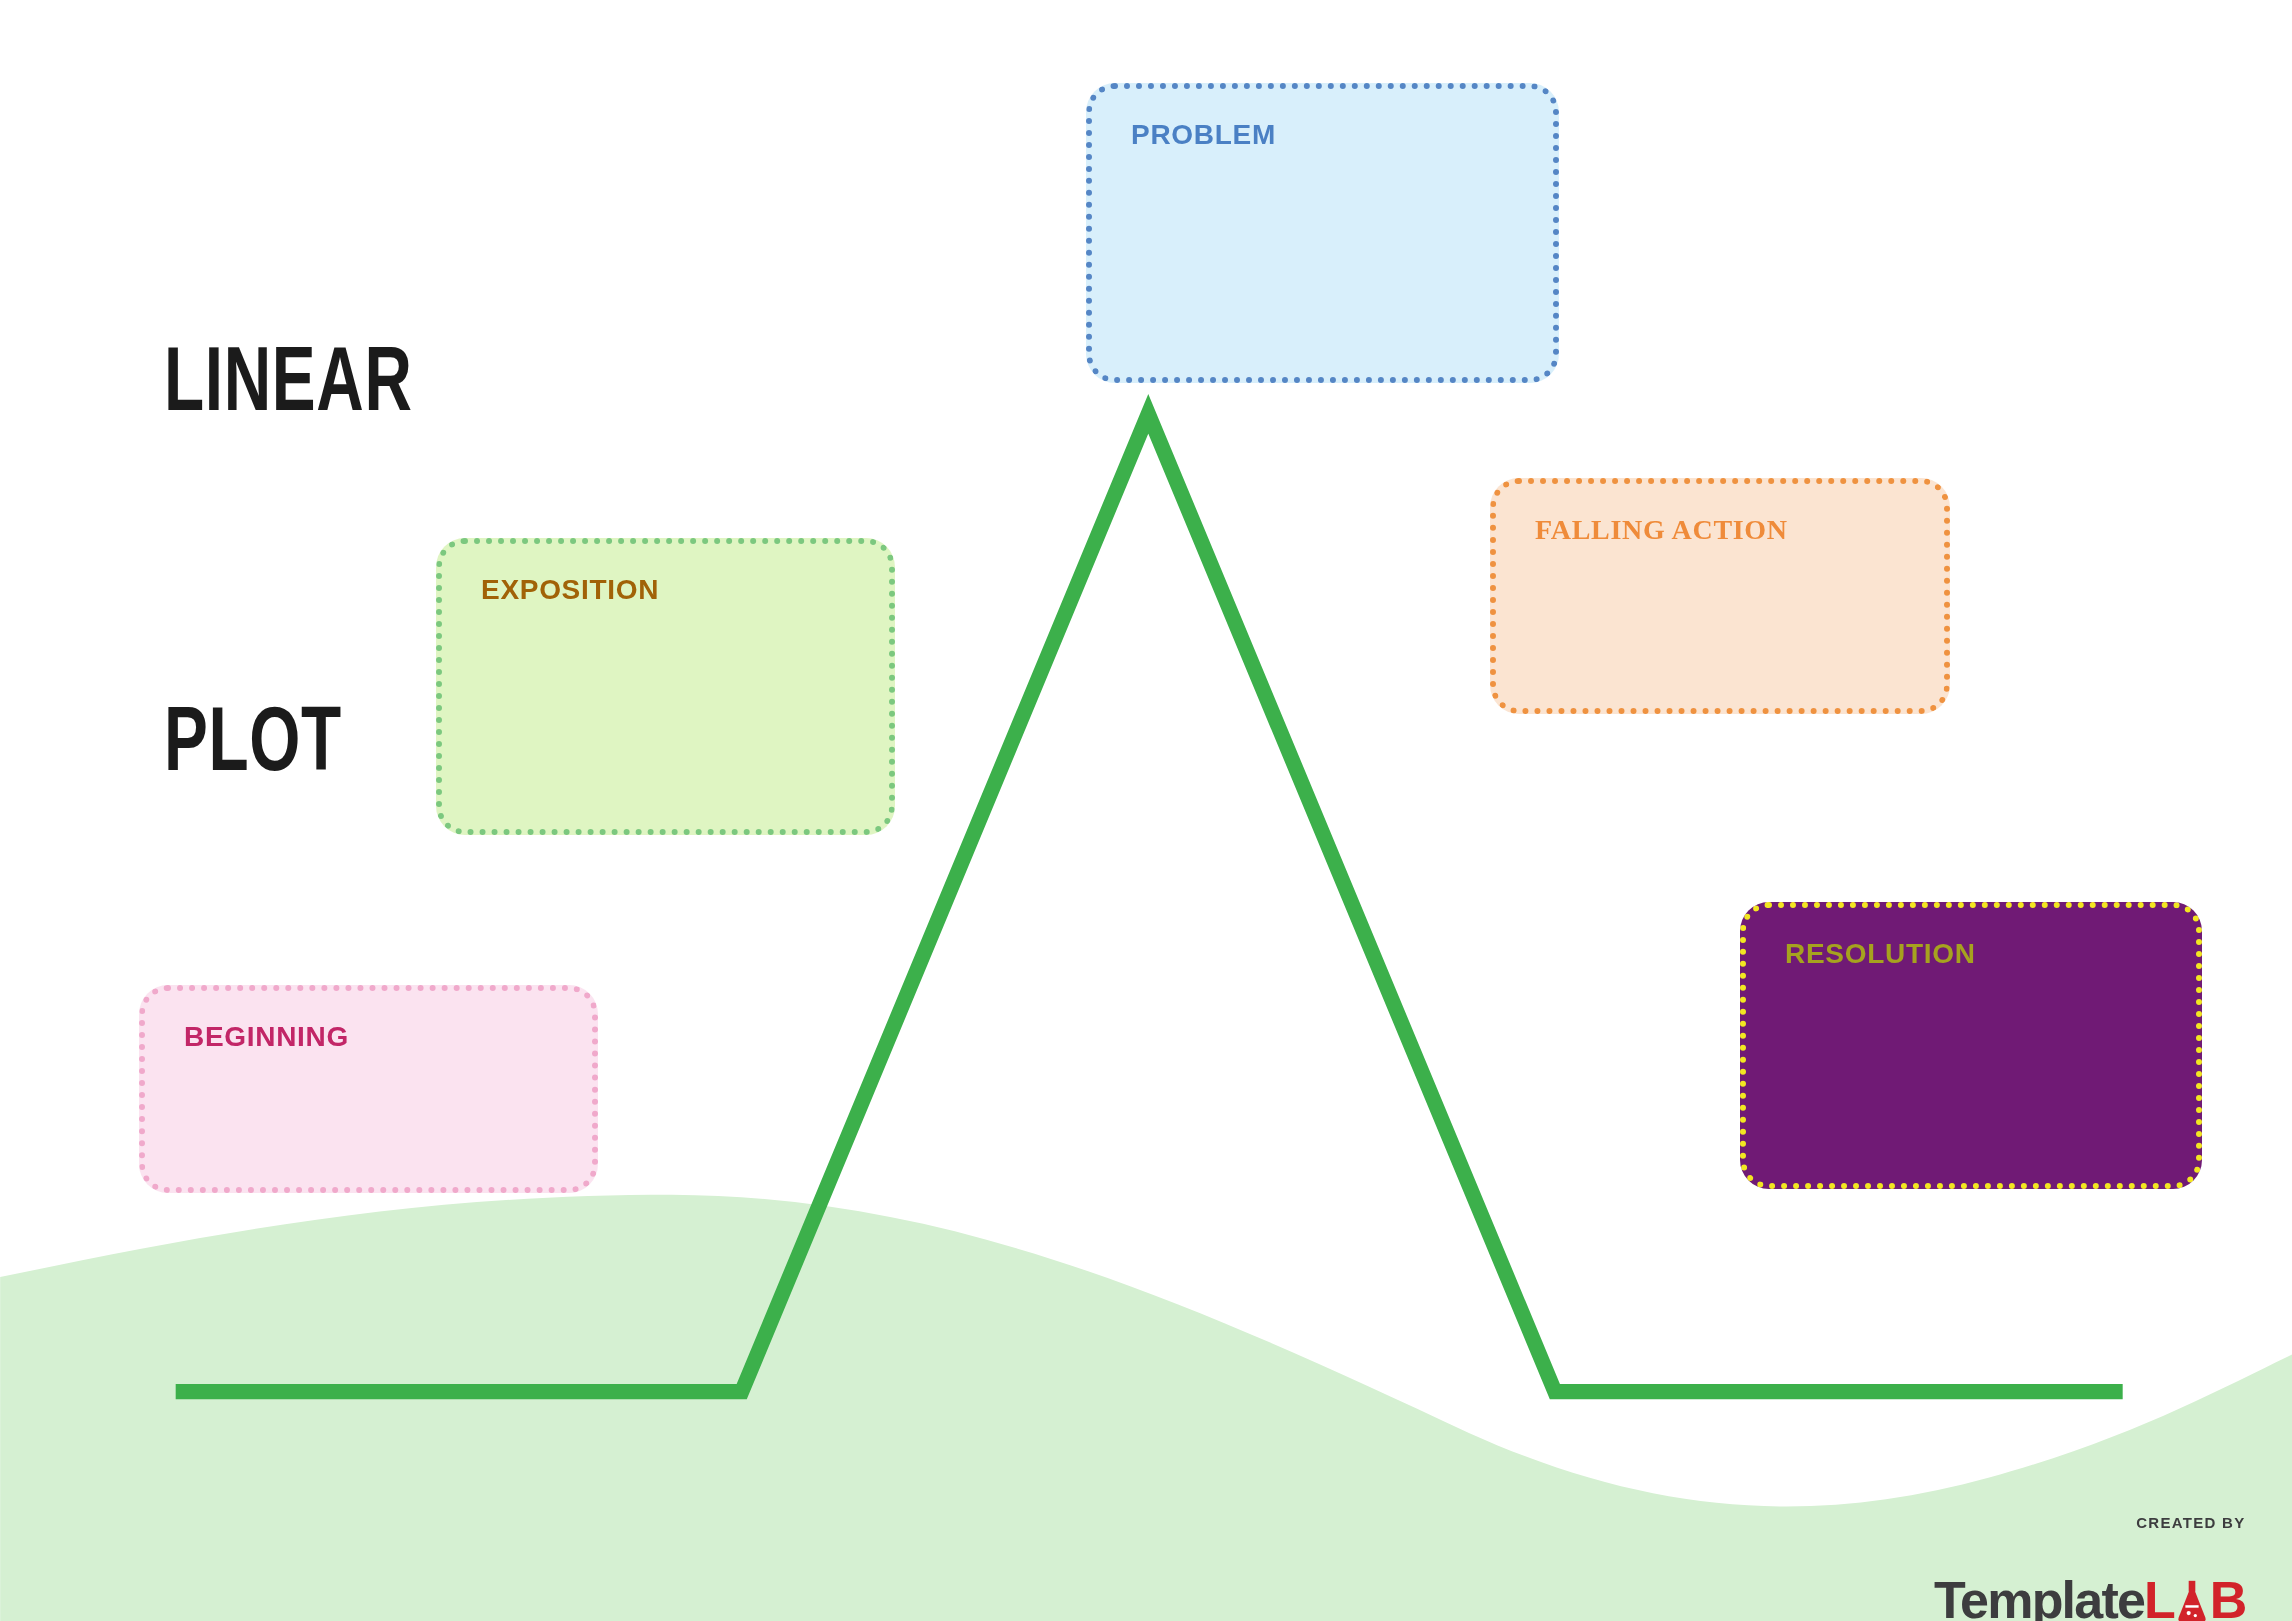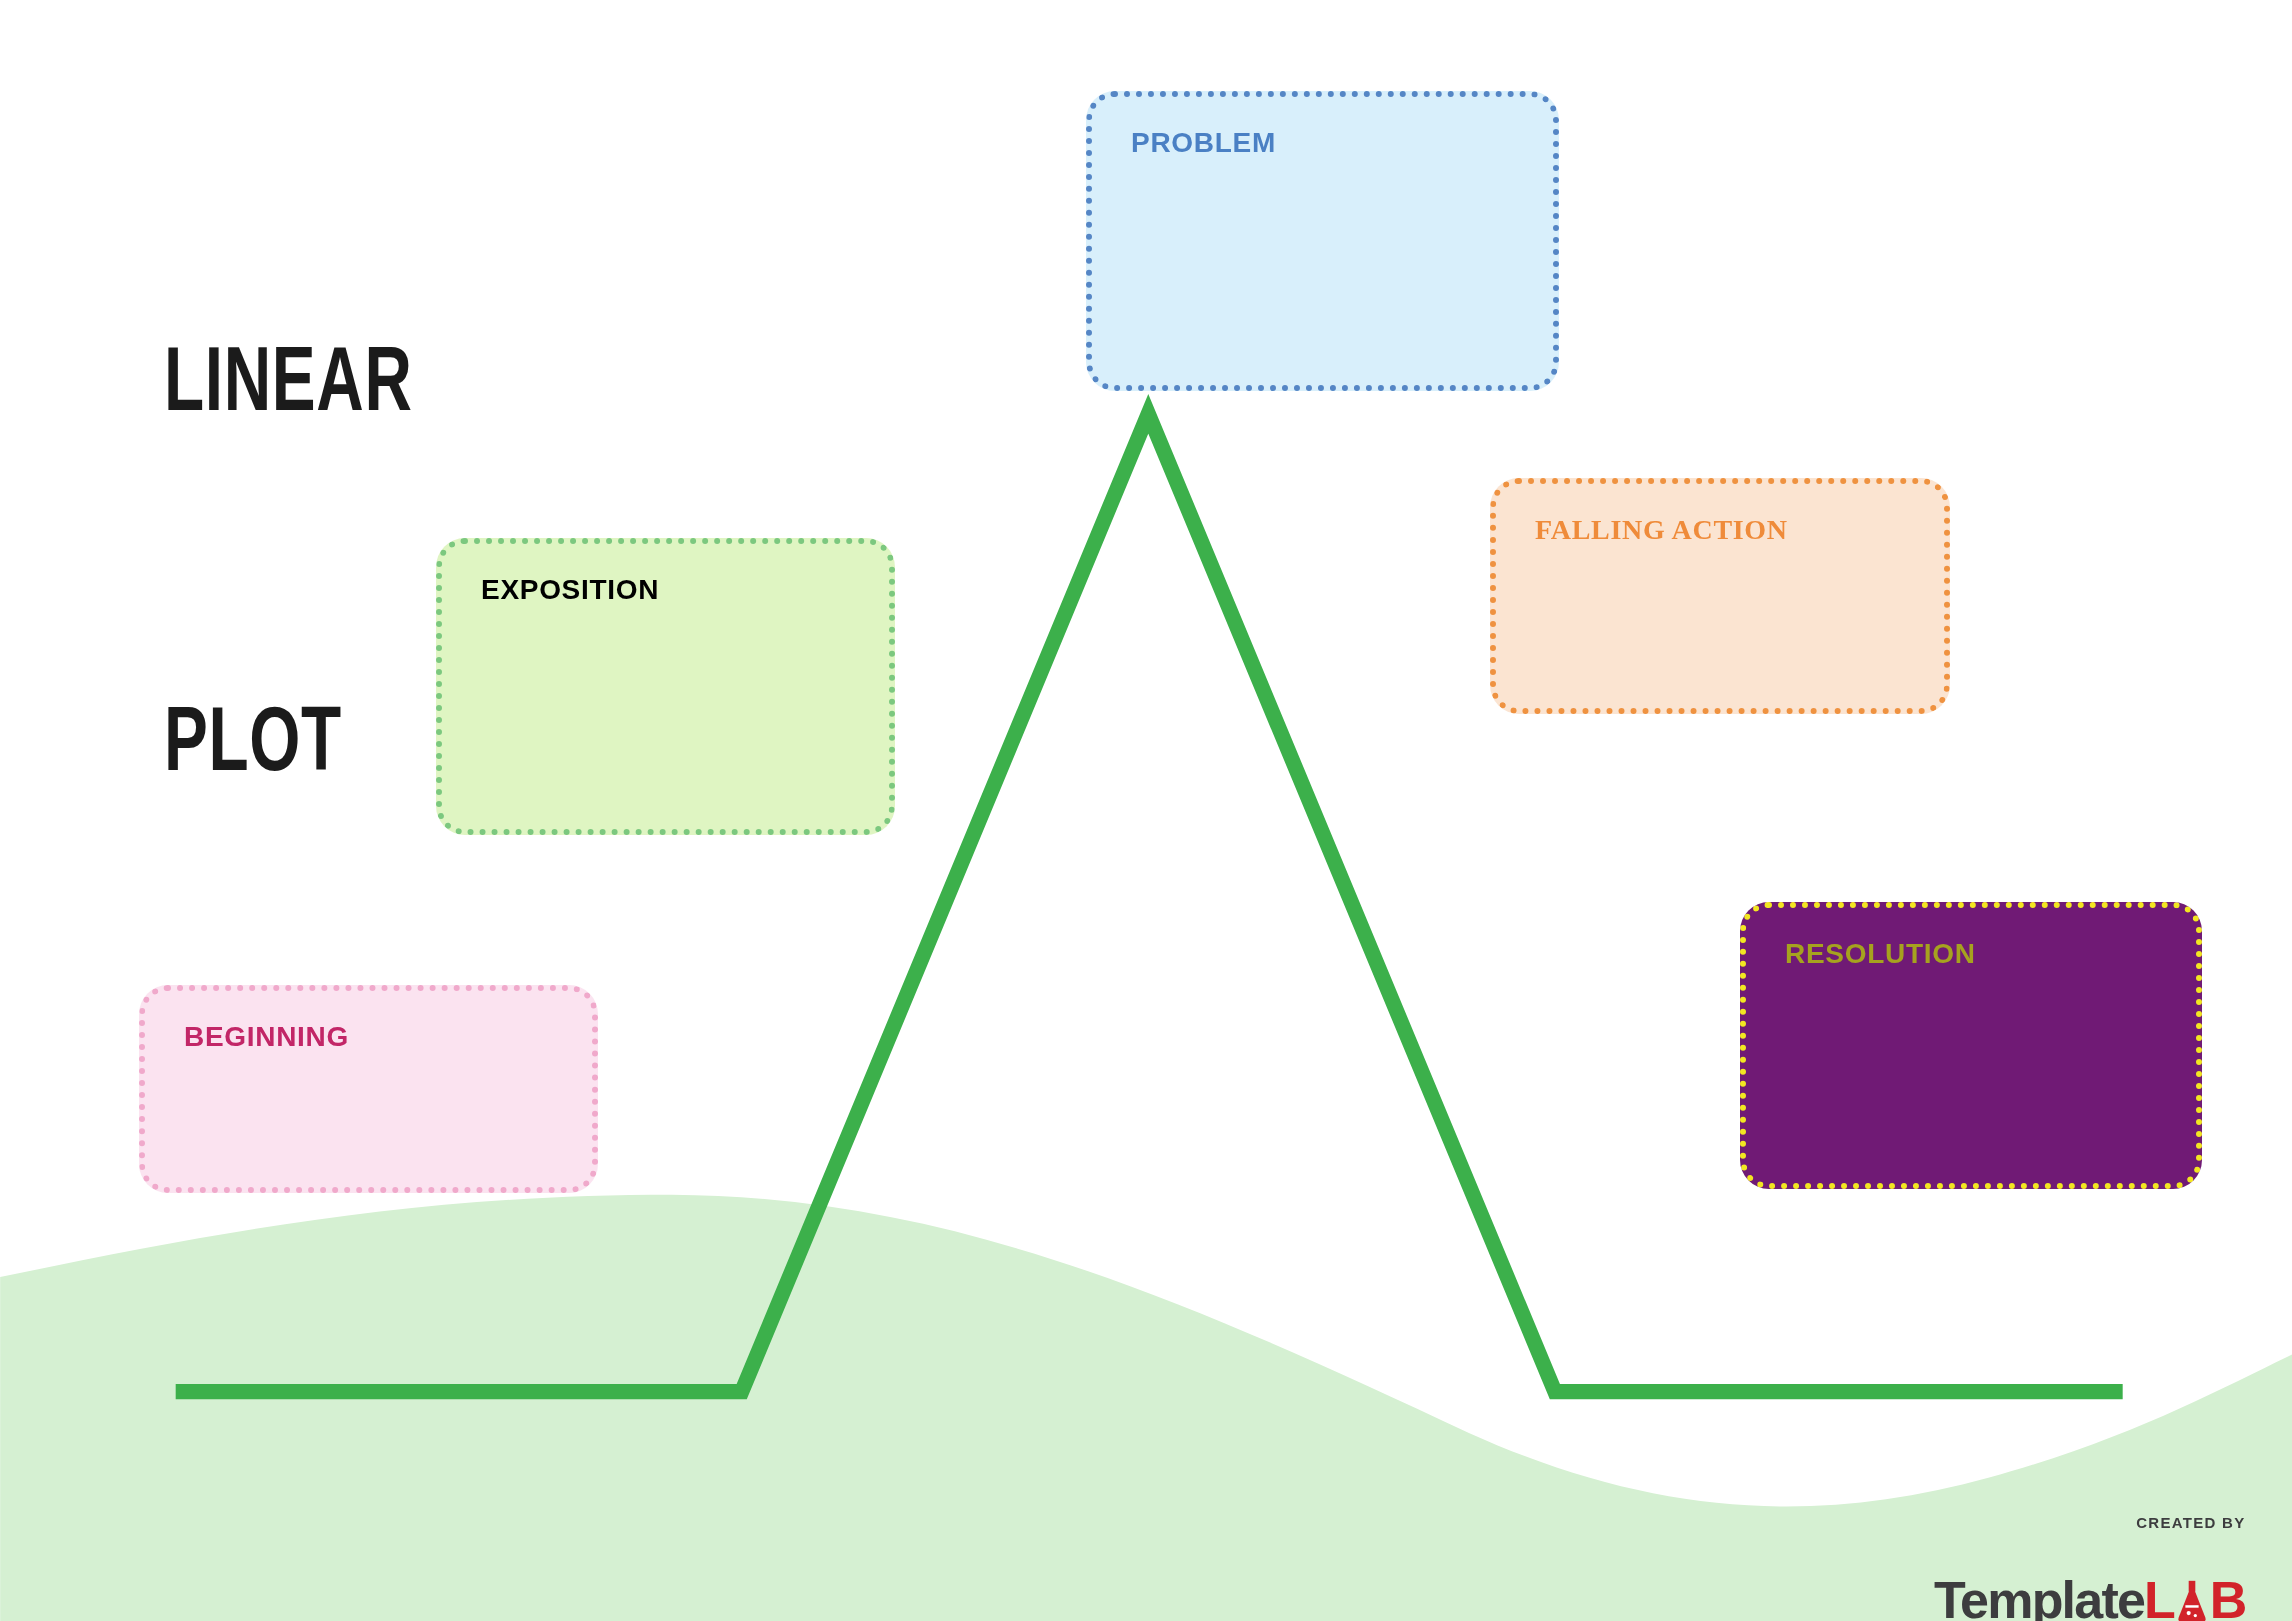--- a/index.html
+++ b/index.html
@@ -26,21 +26,21 @@
   .stage-box{
     position:absolute;
     border-style:dotted;border-width:6.3px;
     border-radius:29px;
     box-sizing:border-box;
   }
   .stage-label{
     position:absolute;left:39px;top:29.6px;
     font-size:28px;font-weight:700;letter-spacing:0.7px;
   }
-  .box-problem      {left:1086px;top:83px;  width:473px;height:300px;margin-top:8px;}
+  .box-problem      {left:1086px;top:83px;  width:473px;height:300px;}
   .box-exposition   {left:436px; top:538px; width:459px;height:297px;}
   .box-falling      {left:1490px;top:478px; width:460px;height:236px;font-family:Liberation Serif, serif;}
   .box-resolution   {left:1740px;top:902px;width:462px;height:287px;}
   .box-beginning    {left:139px; top:985px;width:459px;height:208px;}
 
   
   .brand{
     position:absolute;left:1934px;top:1514px;
     display:flex;flex-direction:column;align-items:flex-end;
   }
@@ -75,21 +75,21 @@
     <span>LINEAR</span>
     <span>PLOT</span>
     <span>DIAGRAM</span>
   </h1>
 
   <div class="stage-box box-problem" style="background-color: rgb(216, 239, 251); border-color: rgb(85, 134, 197);">
     <span class="stage-label" style="color: rgb(74, 128, 196);">PROBLEM</span>
   </div>
 
   <div class="stage-box box-exposition" style="background-color: rgb(223, 245, 194); border-color: rgb(124, 200, 127);">
-    <span class="stage-label" style="color: #000000;">EXPOSITION</span>
+    <span class="stage-label" style="color: #a16207;">EXPOSITION</span>
   </div>
 
   <div class="stage-box box-falling" style="background-color: rgb(251, 228, 209); border-color: rgb(239, 146, 64);">
     <span class="stage-label" style="color: rgb(239, 139, 58);">FALLING ACTION</span>
   </div>
 
   <div class="stage-box box-resolution" style="background-color: #701a75; border-color: rgb(242, 230, 34);">
     <span class="stage-label" style="color: rgb(166, 162, 31);">RESOLUTION</span>
   </div>
 

